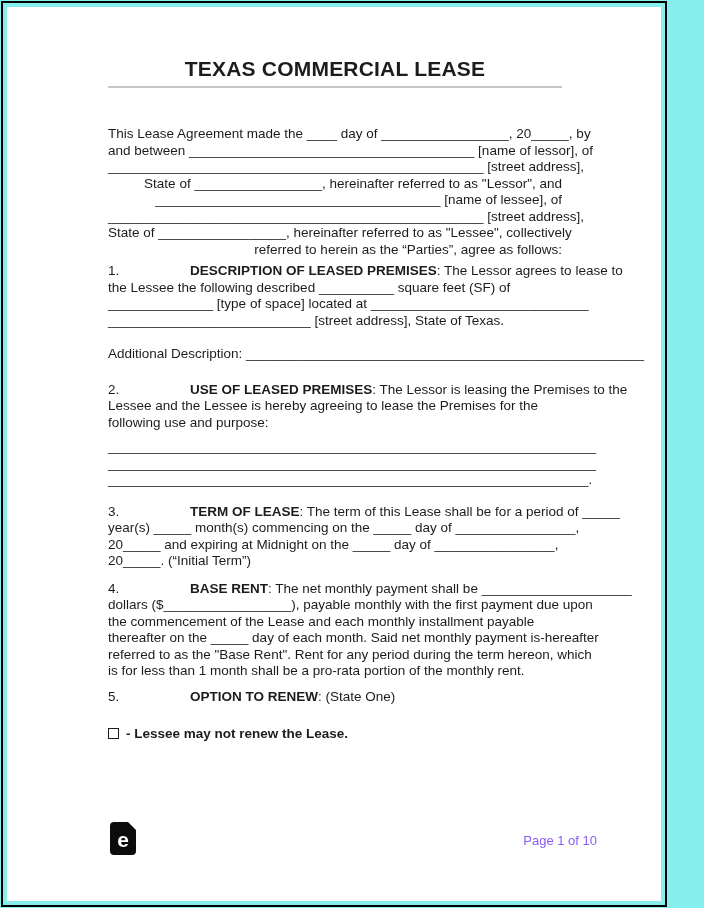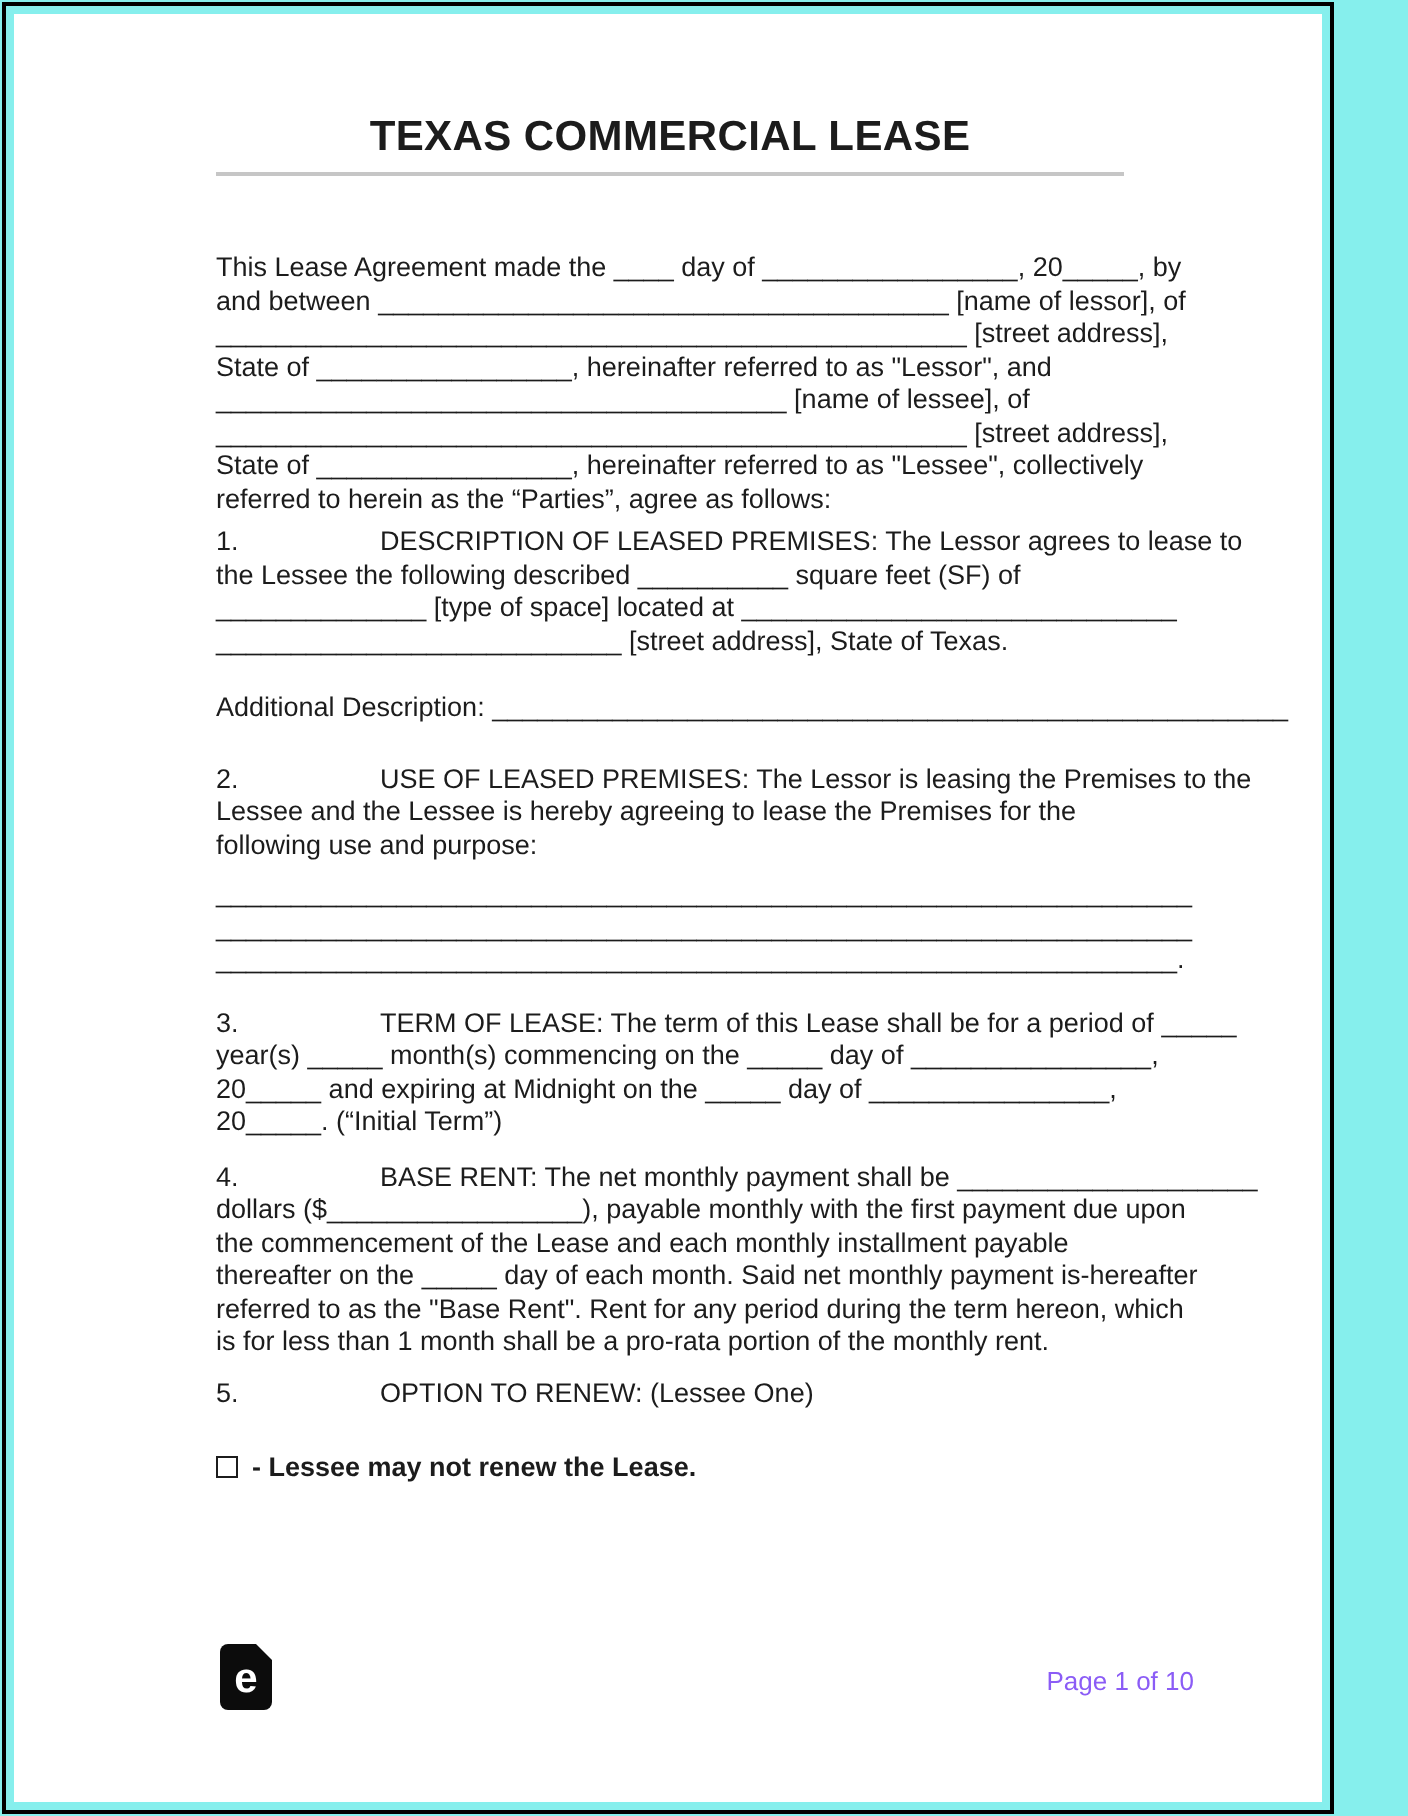--- a/index.html
+++ b/index.html
@@ -36,26 +36,26 @@
     font-size:21px;
     font-weight:bold;
     letter-spacing:0.2px;
     display:inline-block;
   }
   p.block {
     white-space:pre;
     font-size:13.5px;
     line-height:16.5px;
   }
-  .intro { margin-top:38px; }
+  .intro { margin-top:38px;text-align:right; }
   .num {
     display:inline-block;
     width:38px;
   }
-  b { font-weight:normal;padding-left:44px; }
+  b { font-weight:bold;padding-left:44px; }
   .m-s1   { margin-top:5px; }
   .m-addl { margin-top:17px; }
   .m-here { margin-top:13px; }
   .m-s2   { margin-top:19px; }
   .m-use  { margin-top:8px; }
   .m-chg  { margin-top:4px; }
   .m-s3   { margin-top:15px; }
   .m-s4   { margin-top:11px; }
   .m-s5   { margin-top:9px; }
   .m-chk  { margin-top:21px;font-weight:bold; }
@@ -143,21 +143,21 @@
 20_____ and expiring at Midnight on the _____ day of ________________,
 20_____. (“Initial Term”)</span></p>
 
         <p class="block m-s4"><span class="num">4.</span><b>BASE RENT</b><span>: The net monthly payment shall be ____________________
 dollars ($_________________), payable monthly with the first payment due upon
 the commencement of the Lease and each monthly installment payable
 thereafter on the _____ day of each month. Said net monthly payment is-hereafter
 referred to as the "Base Rent". Rent for any period during the term hereon, which
 is for less than 1 month shall be a pro-rata portion of the monthly rent.</span></p>
 
-        <p class="block m-s5"><span class="num">5.</span><b>OPTION TO RENEW</b><span>: (Lessee One)</span></p>
+        <p class="block m-s5"><span class="num">5.</span><b>OPTION TO RENEW</b><span>: (State One)</span></p>
 
         <p class="block m-chk"><span class="checkbox"></span><span>- Lessee may not renew the Lease.</span></p>
 
       </div>
 
       <div class="footer">
         <div class="logo">
           <span class="logo-fold"></span>
           <span class="logo-e">e</span>
         </div>

